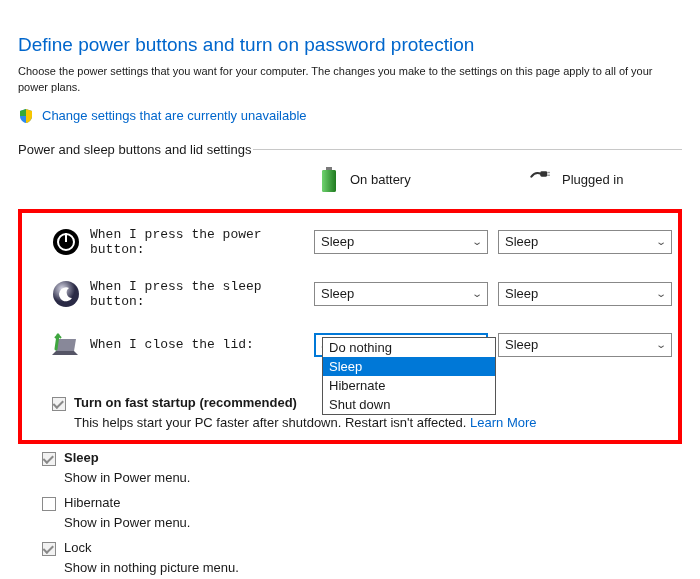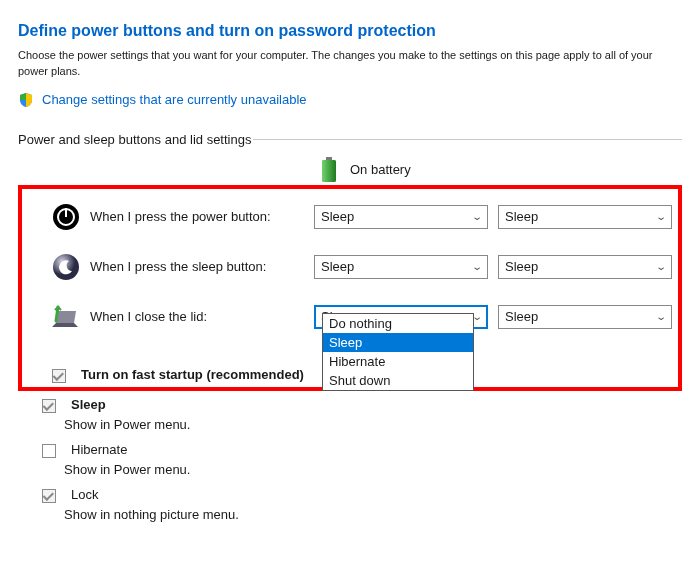--- a/index.html
+++ b/index.html
@@ -18,32 +18,32 @@
     width:700px;height:579px;
     font-family:"Segoe UI",Tahoma,Arial,sans-serif;
     font-size:13px;
     color:var(--text);
     background:#fff;
     padding:22px 18px 10px 18px;
     position:relative;
   }
   .title{
     color:var(--blue);
-    font-size:16px;
-    font-weight:700;
-    margin:0 0 8px 0;
+    font-size:19px;
+    font-weight:400;
+    margin:12px 0 8px 0;
   }
   .subtitle{
     font-size:11px;
     color:var(--text);
     line-height:1.45;
     margin:0 0 12px 0;
   }
   .link-row{
-    display:flex;align-items:center;gap:8px;margin-bottom:24px;
+    display:flex;align-items:center;gap:8px;margin-bottom:18px;
   }
   .link-row a{color:var(--link);text-decoration:none;}
   .shield{
     width:16px;height:16px;display:inline-block;
     position:relative;
   }
   .shield svg{display:block;}
 
   
   .section-head{
@@ -51,21 +51,21 @@
     margin:4px 0 10px 0;
     font-size:13px;color:var(--text);
   }
   .section-head .rule{flex:1;height:1px;background:#c8c8c8;}
 
   
   .col-headers{
     display:flex;align-items:center;
     padding-left:300px; 
     gap:60px;
-    margin-bottom:2px;
+    margin-bottom:16px;
   }
   .col-headers .hdr{
     display:flex;align-items:center;gap:10px;width:180px;
   }
   .battery-icon,.plug-icon{width:22px;height:26px;}
 
   
   .red-box{
     border:4px solid var(--red);
     padding:14px 6px 0 6px;
@@ -73,50 +73,50 @@
     position:relative;
   }
 
   
   .row{
     display:flex;align-items:center;gap:10px;
     margin-bottom:22px;
     padding-left:24px;
   }
   .row .row-icon{width:28px;height:28px;flex:0 0 28px;}
-  .row .row-label{width:214px;flex:0 0 214px;}
+  .row .row-label{width:214px;flex:0 0 214px;font-family:Liberation Mono, monospace;}
   .select{
     width:174px;height:24px;
     border:1px solid var(--field-border);
     background:#fff;
     display:flex;align-items:center;justify-content:space-between;
     padding:0 6px;
     font-size:13px;
     cursor:default;
     user-select:none;
   }
   .select.focused{border-color:var(--hl);box-shadow:0 0 0 1px var(--hl) inset;}
   .chev{font-size:10px;color:#555;transform:scaleX(1.4);}
 
   
   .dropdown{
     position:absolute;
     left:300px; 
     top:124px;  
-    width:152px;
+    width:174px;
     border:1px solid #555;
     background:#fff;
     z-index:5;
   }
   .dropdown .opt{padding:2px 6px;font-size:13px;cursor:default;}
   .dropdown .opt.sel{background:var(--hl);color:#fff;}
 
   
   .shutdown-area{margin-top:0;}
-  .chk-row{display:flex;align-items:flex-start;gap:15px;padding-left:24px;margin-bottom:4px;}
+  .chk-row{display:flex;align-items:flex-start;gap:8px;padding-left:24px;margin-bottom:4px;}
   .chk{
     width:14px;height:14px;border:1px solid #8a8a8a;background:#f2f2f2;
     display:inline-flex;align-items:center;justify-content:center;
     flex:0 0 14px;margin-top:2px;
   }
   .chk.checked::after{
     content:"";display:block;width:8px;height:4px;border:2px solid #898989;border-top:none;border-right:none;transform:rotate(-45deg) translate(0px,-1px);
   }
   .chk.unchecked{background:#fff;}
   .chk-label{font-size:13px;}
@@ -157,20 +157,31 @@
           <defs>
             <linearGradient id="bg" x1="0" x2="1">
               <stop offset="0" stop-color="#6fd36f"></stop>
               <stop offset="1" stop-color="#1f7a1f"></stop>
             </linearGradient>
           </defs>
         </svg>
     </span>
     <span>On battery</span>
   </div>
+  <div class="hdr">
+    <span class="plug-icon">
+      <svg viewBox="0 0 32 20">
+          <path d="M2 14 Q8 6 16 10" stroke="#333" stroke-width="3" fill="none" stroke-linecap="round"></path>
+          <rect x="15" y="6" width="10" height="8" rx="2" fill="#333"></rect>
+          <rect x="25" y="7" width="4" height="2" fill="#999"></rect>
+          <rect x="25" y="11" width="4" height="2" fill="#999"></rect>
+        </svg>
+    </span>
+    <span>Plugged in</span>
+  </div>
 </div>
 
 <div class="red-box">
 
   <div class="row">
     <span class="row-icon">
       <svg viewBox="0 0 28 28">
           <defs>
             <radialGradient id="gradPB" cx="0.35" cy="0.3">
               <stop offset="0" stop-color="#bcd4e8"></stop>
@@ -242,20 +253,23 @@
     <div class="opt sel">Sleep</div>
     <div class="opt">Hibernate</div>
     <div class="opt">Shut down</div>
   </div>
 
 
   <div class="chk-row">
     <span class="chk checked"></span>
     <span class="chk-label bold">Turn on fast startup (recommended)</span>
   </div>
+  <div class="chk-desc">
+    <span>This helps start your PC faster after shutdown. Restart isn't affected. </span><a href="#">Learn More</a>
+  </div>
 </div>
 
 <div class="shutdown-area">
   <div class="chk-row">
     <span class="chk checked"></span>
     <span class="chk-label bold">Sleep</span>
   </div>
   <div class="chk-desc">Show in Power menu.</div>
 
   <div class="chk-row">

